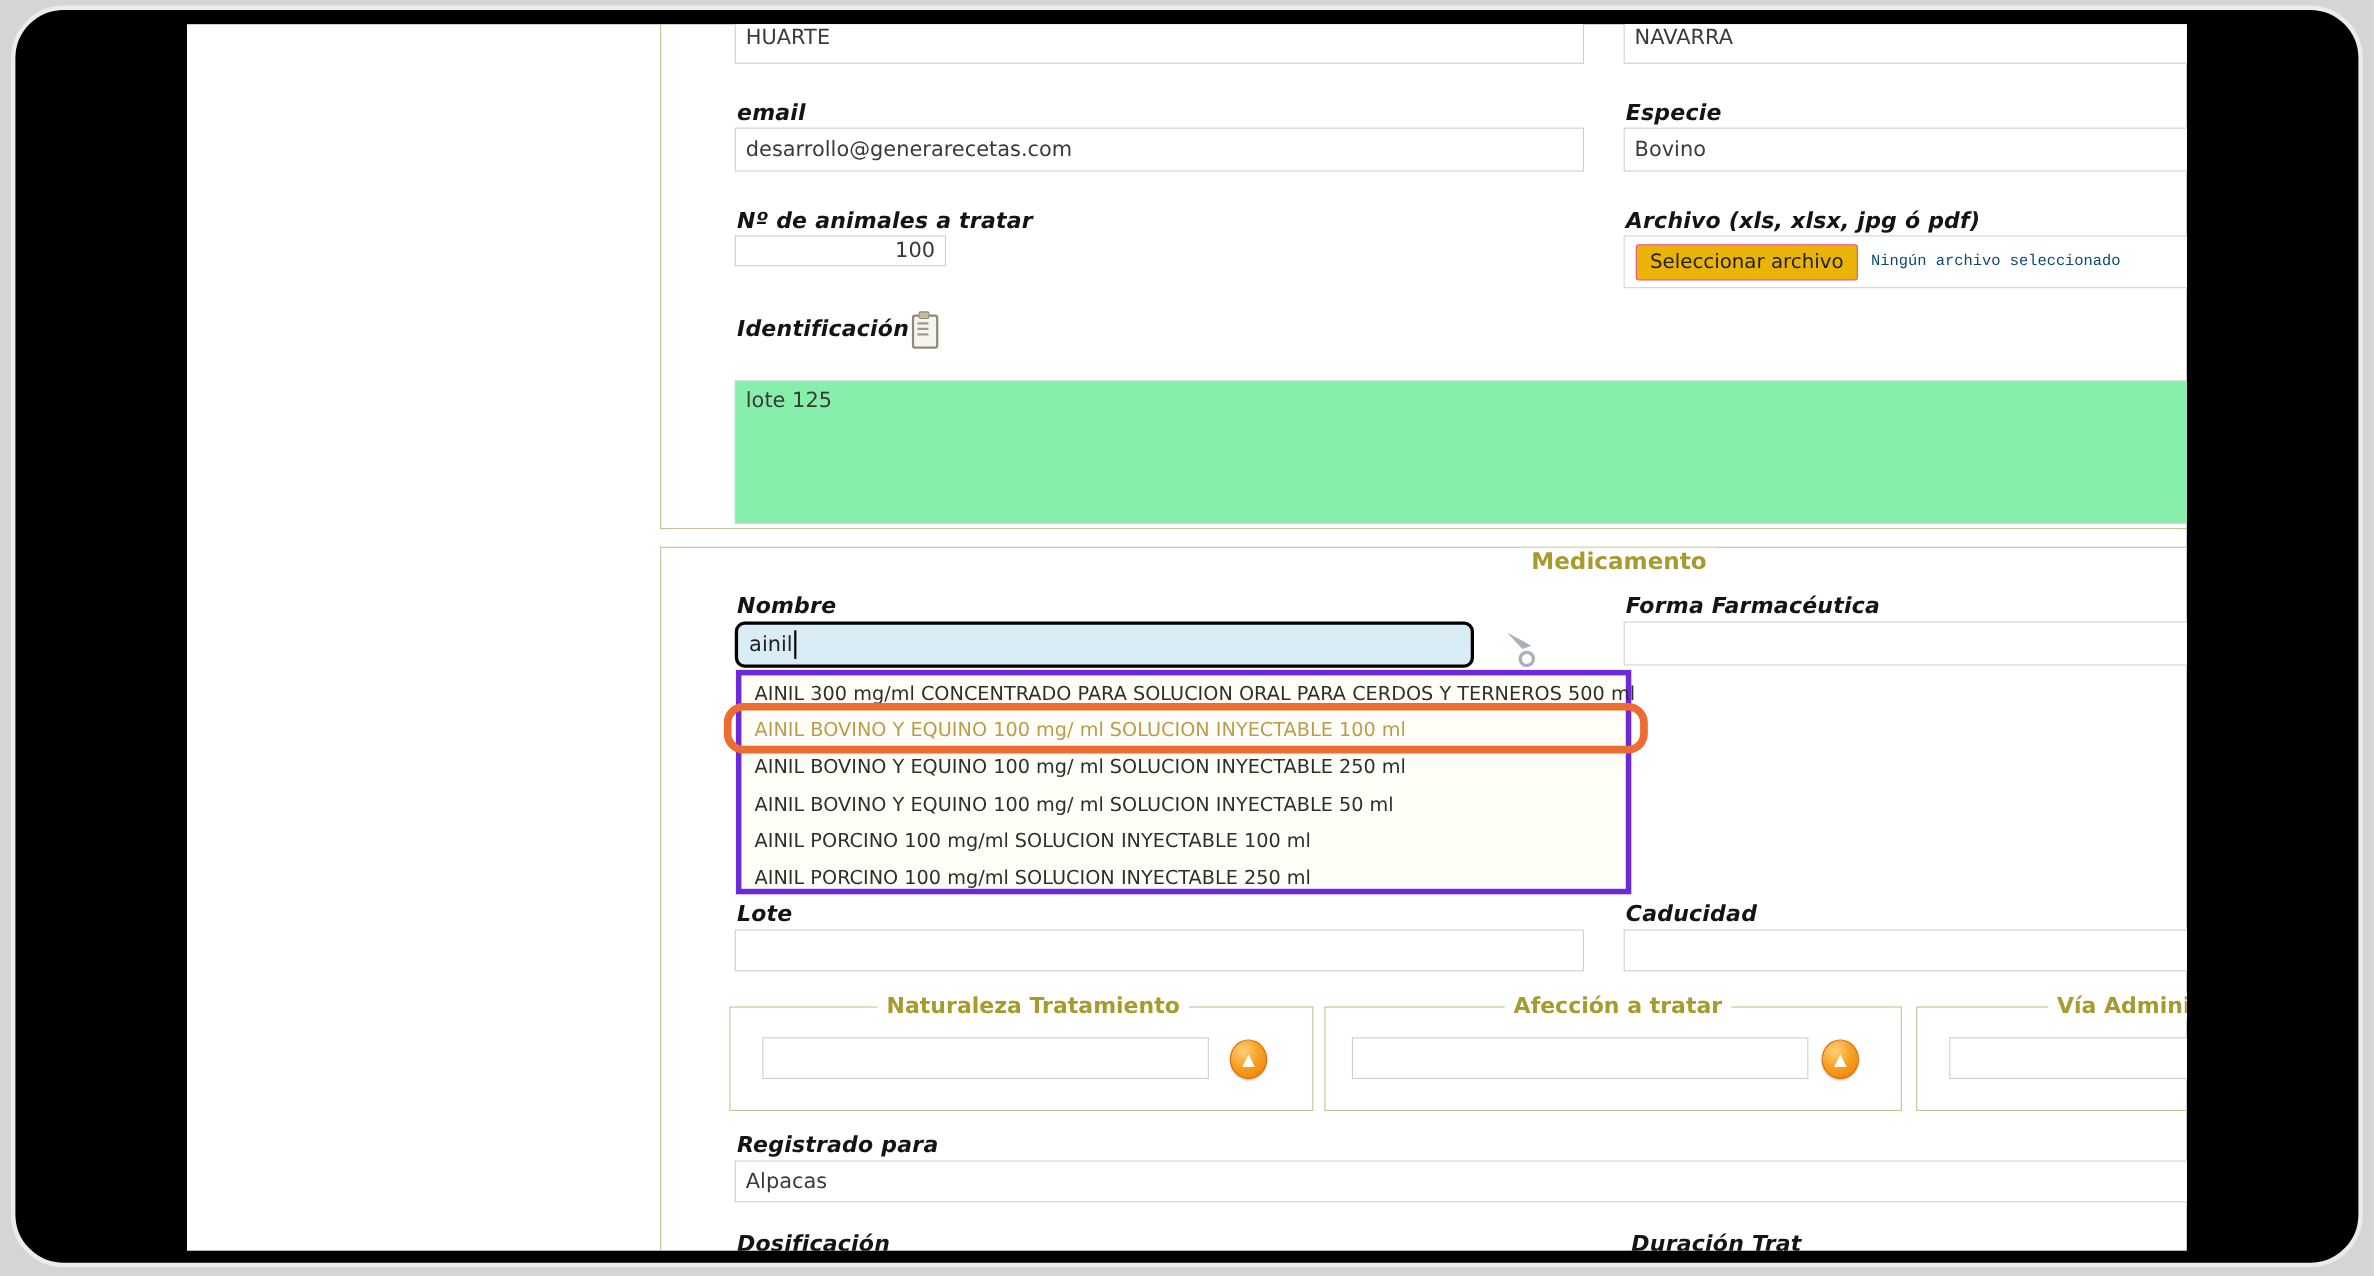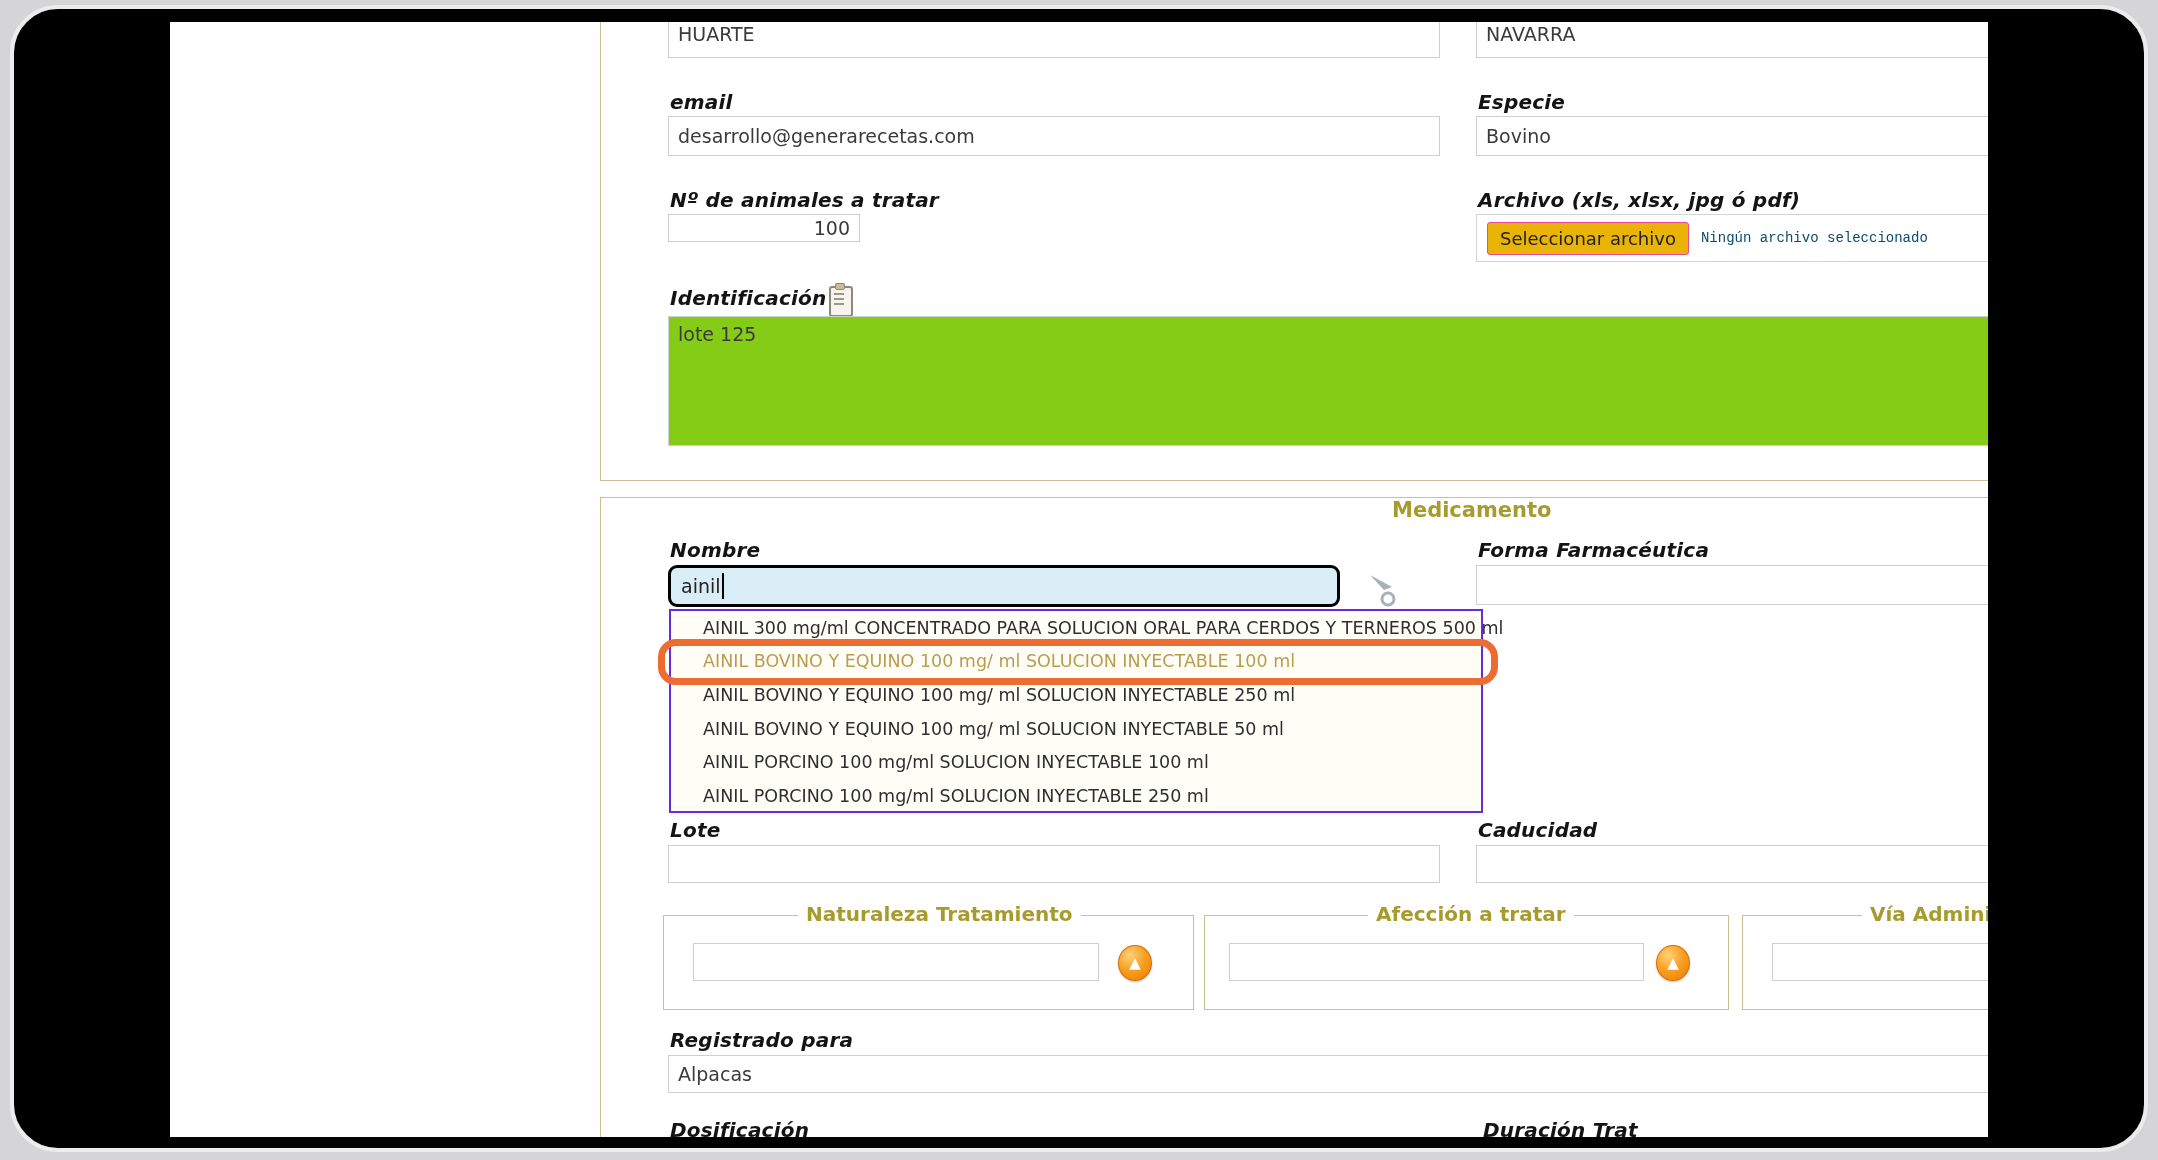--- a/index.html
+++ b/index.html
@@ -26,43 +26,43 @@
     position:absolute;font-weight:bold;font-size:20px;color:#141414;
     white-space:nowrap;letter-spacing:0.2px;font-style:italic;
   }
   .input{
     position:absolute;background:#fff;border:1px solid #cfcfcf;
     display:flex;align-items:center;padding:0 9px;
     font-size:19px;color:#3a3a3a;white-space:nowrap;box-sizing:border-box;
   }
   .input.num{justify-content:flex-end;}
   .textarea{
-    position:absolute;background:#84cc16;border:1px solid #cfcfcf;
+    position:absolute;background:#86efac;border:1px solid #cfcfcf;
     font-size:19px;color:#3a3a3a;padding:6px 9px;box-sizing:border-box;
-    resize:none;font-family:"DejaVu Sans","Liberation Sans",sans-serif;
+    resize:none;font-family:"DejaVu Sans","Liberation Sans",sans-serif;margin-top:30px;
   }
   .focus-input{
     position:absolute;background:#d9edf7;border:3px solid #000;border-radius:9px;
     display:flex;align-items:center;padding:0 10px;
     font-size:19px;color:#222;box-sizing:border-box;
   }
   .caret{display:inline-block;width:2px;height:26px;background:#000;margin-left:1px;}
   .filebox{
     position:absolute;border:1px solid #d4d4d4;background:#fff;
     display:flex;align-items:center;padding:0 10px;box-sizing:border-box;
   }
   .filebtn{
     border:1px solid #ec4899;border-radius:3px;background:#eab308;
     font-size:18px;color:#222;padding:5px 12px;margin-right:12px;white-space:nowrap;
     font-family:"DejaVu Sans","Liberation Sans",sans-serif;
   }
   .filetext{font-size:14px;color:#0c4a6e;white-space:nowrap;font-family:Liberation Mono, monospace;}
   .dropdown{
-    position:absolute;background:#fffef6;border:2px solid #6d28d9;
-    box-sizing:border-box;z-index:5;padding-left:20px;
+    position:absolute;background:#fffef6;border:5px solid #6d28d9;
+    box-sizing:border-box;z-index:5;
   }
   .dd-item{
     height:33.6px;display:flex;align-items:center;padding:0 12px;
     font-size:17.5px;color:#2e2e2e;white-space:nowrap;
   }
   .dd-item.hl{color:#bb9c4f;}
   .ring{
     position:absolute;border:7px solid #ed6c31;border-radius:18px;
     background:transparent;z-index:6;
   }

